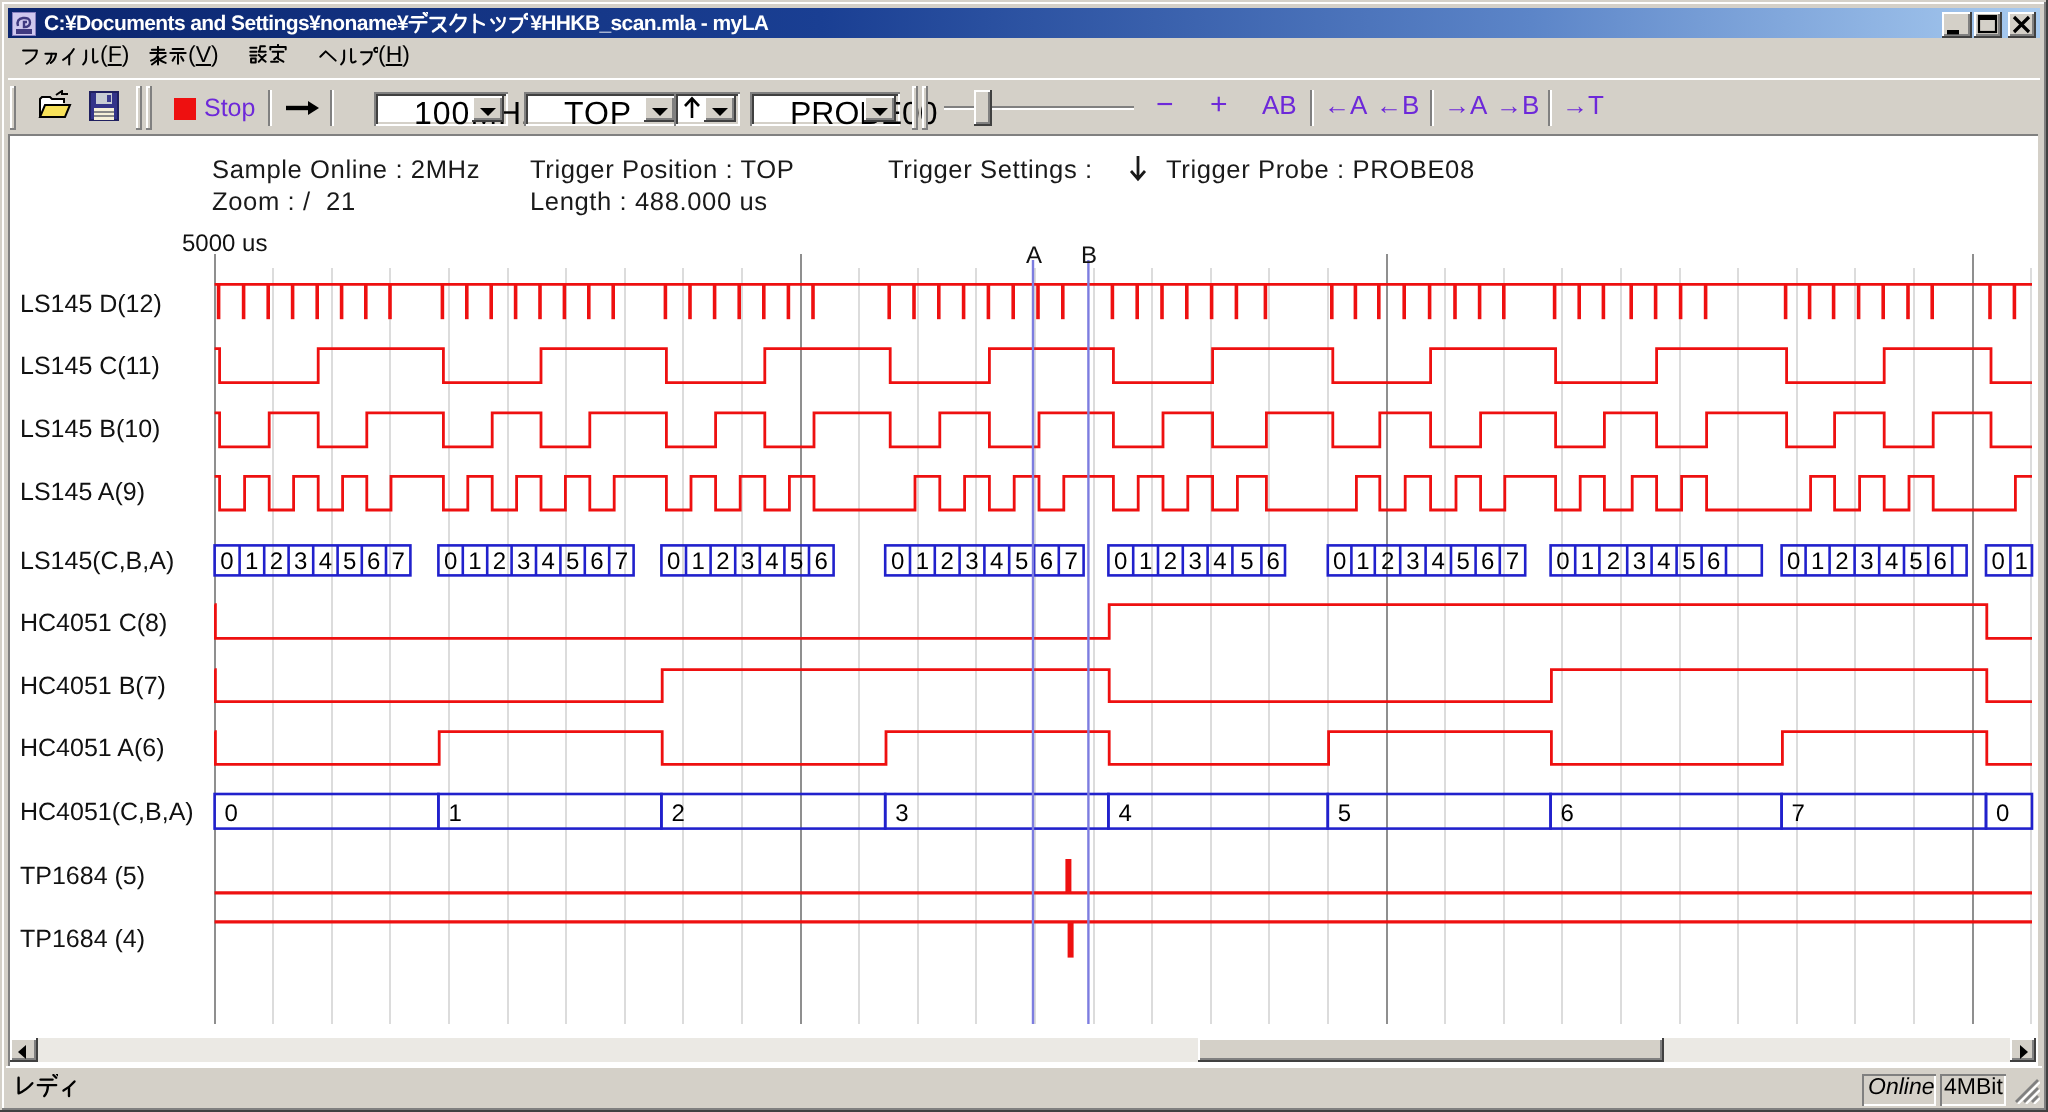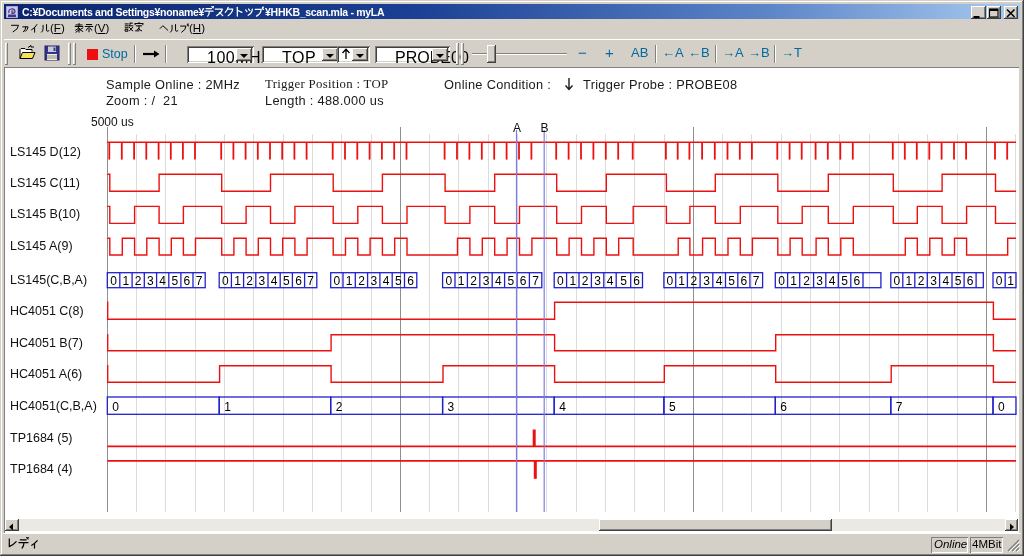--- a/index.html
+++ b/index.html
@@ -29,21 +29,21 @@
   background:#d4d0c8; box-shadow: inset -1px -1px 0 #808080, inset 1px 1px 0 #fff; }
 .combo { position:absolute; top:6px; height:17px; background:#fff;
   box-shadow: inset 1px 1px 0 #808080, inset -1px -1px 0 #fff, inset 2px 2px 0 #404040, inset -2px -2px 0 #d4d0c8;
   font-size:12px; }
 .combo .tx { position:absolute; left:20px; top:2.5px; letter-spacing:0.5px; font-size:16px;text-align:center; }
 .drop { position:absolute; right:2px; top:2px; bottom:2px; width:16px; background:#d4d0c8;
   box-shadow: inset -1px -1px 0 #404040, inset 1px 1px 0 #fff, inset -2px -2px 0 #808080, inset 2px 2px 0 #d4d0c8;
 }
 .drop:after { content:""; position:absolute; left:4px; top:6px;
   border:4px solid transparent; border-top:4px solid #000; }
-.tbt { position:absolute; top:5px; font-size:13px; color:#0369a1; white-space:pre; }
+.tbt { position:absolute; top:5px; font-size:13px; color:#6d28d9; white-space:pre; }
 .scrollbar { position:absolute; left:5px; right:5px; bottom:1px; height:12.5px;
   background:#ebe9e4; }
 .sbtn { position:absolute; top:0; width:13.5px; height:12.5px; background:#d4d0c8;
   box-shadow: inset -1px -1px 0 #404040, inset 1px 1px 0 #fff, inset -2px -2px 0 #808080, inset 2px 2px 0 #d4d0c8; }
 .thumb { position:absolute; top:0; height:12.5px; background:#d4d0c8;
   box-shadow: inset -1px -1px 0 #404040, inset 1px 1px 0 #fff, inset -2px -2px 0 #808080, inset 2px 2px 0 #d4d0c8; }
 .statusbar { position:absolute; left:3px; right:3px; bottom:3px; height:20px; background:#d4d0c8;
   border-top:1px solid #fff; font-size:12px; }
 .panel { position:absolute; top:3px; height:16px;
   box-shadow: inset 1px 1px 0 #808080, inset -1px -1px 0 #fff; font-size:11.5px; }
@@ -219,23 +219,23 @@
 <div class="tbt" style="left:684px;">←B</div>
 <div class="sep" style="left:711px;"></div>
 <div class="tbt" style="left:718px;">→A</div>
 <div class="tbt" style="left:744px;">→B</div>
 <div class="sep" style="left:770px;"></div>
 <div class="tbt" style="left:777px;">→T</div>
 </div>
 <div class="client"></div>
 <div class="info" style="left:106px;top:76.5px;">Sample Online : 2MHz</div>
 <div class="info" style="left:106px;top:92.5px;">Zoom : /  21</div>
-<div class="info" style="left:265px;top:76.5px;font-family:Liberation Serif, serif;">Trigger Position : TOP</div>
+<div class="info" style="left:265px;top:76.5px;">Trigger Position : TOP</div>
 <div class="info" style="left:265px;top:92.5px;">Length : 488.000 us</div>
-<div class="info" style="left:444px;top:76.5px;">Online Condition :</div>
+<div class="info" style="left:444px;top:76.5px;">Trigger Settings :</div>
 <svg style="position:absolute;left:564px;top:77px;" width="10" height="14" viewBox="0 0 10 14">
     <path d="M5 1 V12 M1.5 8.5 L5 12.5 L8.5 8.5" fill="none" stroke="#1a1a1a" stroke-width="1.4"></path>
   </svg>
 <div class="info" style="left:583px;top:76.5px;">Trigger Probe : PROBE08</div>
 <svg width="1024" height="556" viewBox="0 0 1024 556" style="position:absolute;left:0;top:0;" shape-rendering="crispEdges" text-rendering="optimizeLegibility">
 <g stroke="#dcdcdc" stroke-width="1">
 <line x1="136.6" y1="134" x2="136.6" y2="512"></line>
 <line x1="165.9" y1="134" x2="165.9" y2="512"></line>
 <line x1="195.2" y1="134" x2="195.2" y2="512"></line>
 <line x1="224.5" y1="134" x2="224.5" y2="512"></line>

